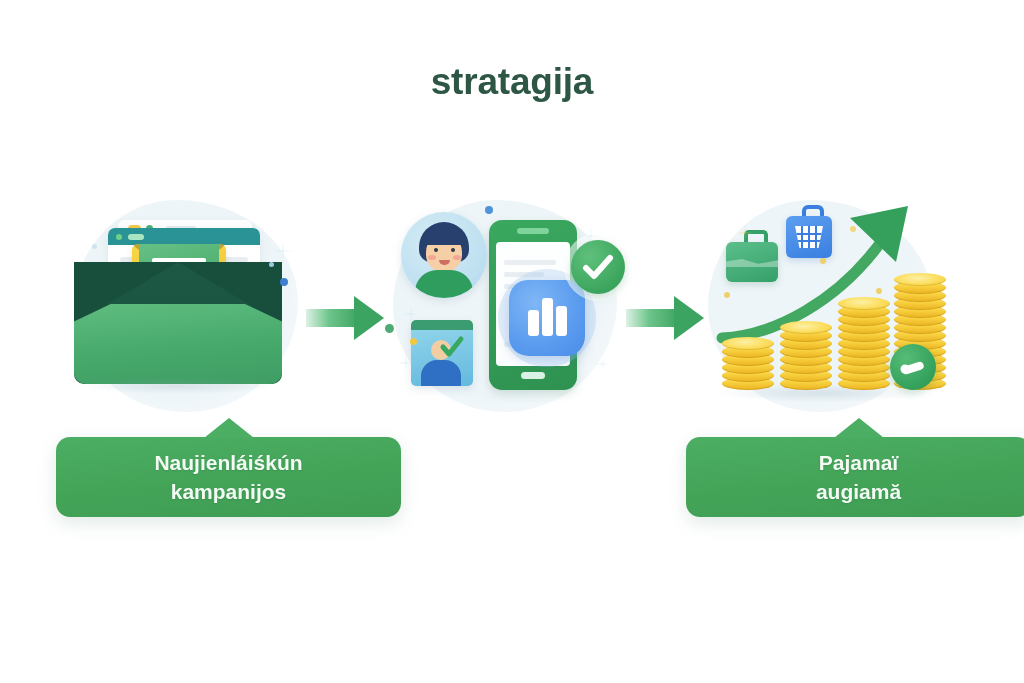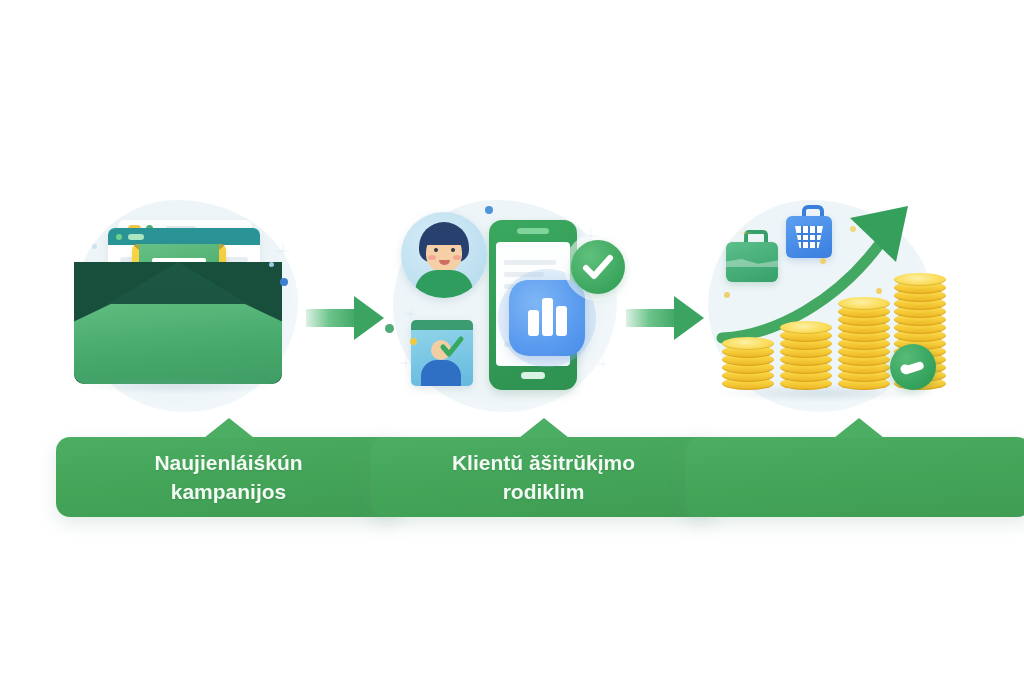--- a/index.html
+++ b/index.html
@@ -340,20 +340,21 @@
     position:absolute; left:-10px; top:-8px; width:308px; height:104px;
     background: radial-gradient(ellipse at 50% 50%, rgba(224,242,232,.75), rgba(224,242,232,0) 70%);
     border-radius:22px;
     z-index:-1;
   }
 </style>
 </head>
 <body>
 
 <div class="title-block">
+  <div class="title-line">stratagija</div>
 </div>
 
 <div class="stage">
 
   <div class="step step-1">
     <div class="art-blob"></div>
     <div class="art">
 
       <div class="browser-ghost">
         <span class="ghost-dot y"></span>
@@ -556,25 +557,21 @@
     </div>
   </div>
 
   <div class="label-box l1">
     <span class="label-glow"></span>
     <span class="label-notch"></span>
     <span class="label-text">Naujienláiśkún
 kampanijos</span>
   </div>
 
-  <div class="label-box l2">
-    <span class="label-glow"></span>
-    <span class="label-notch"></span>
-    <span class="label-text">Klientŭ ăšitrŭkįmo
-rodiklim</span>
-  </div>
 
   <div class="label-box l3">
     <span class="label-glow"></span>
     <span class="label-notch"></span>
+    <span class="label-text">Pajamaï
+augiamă</span>
   </div>
 
 </div>
 
 </body></html>

